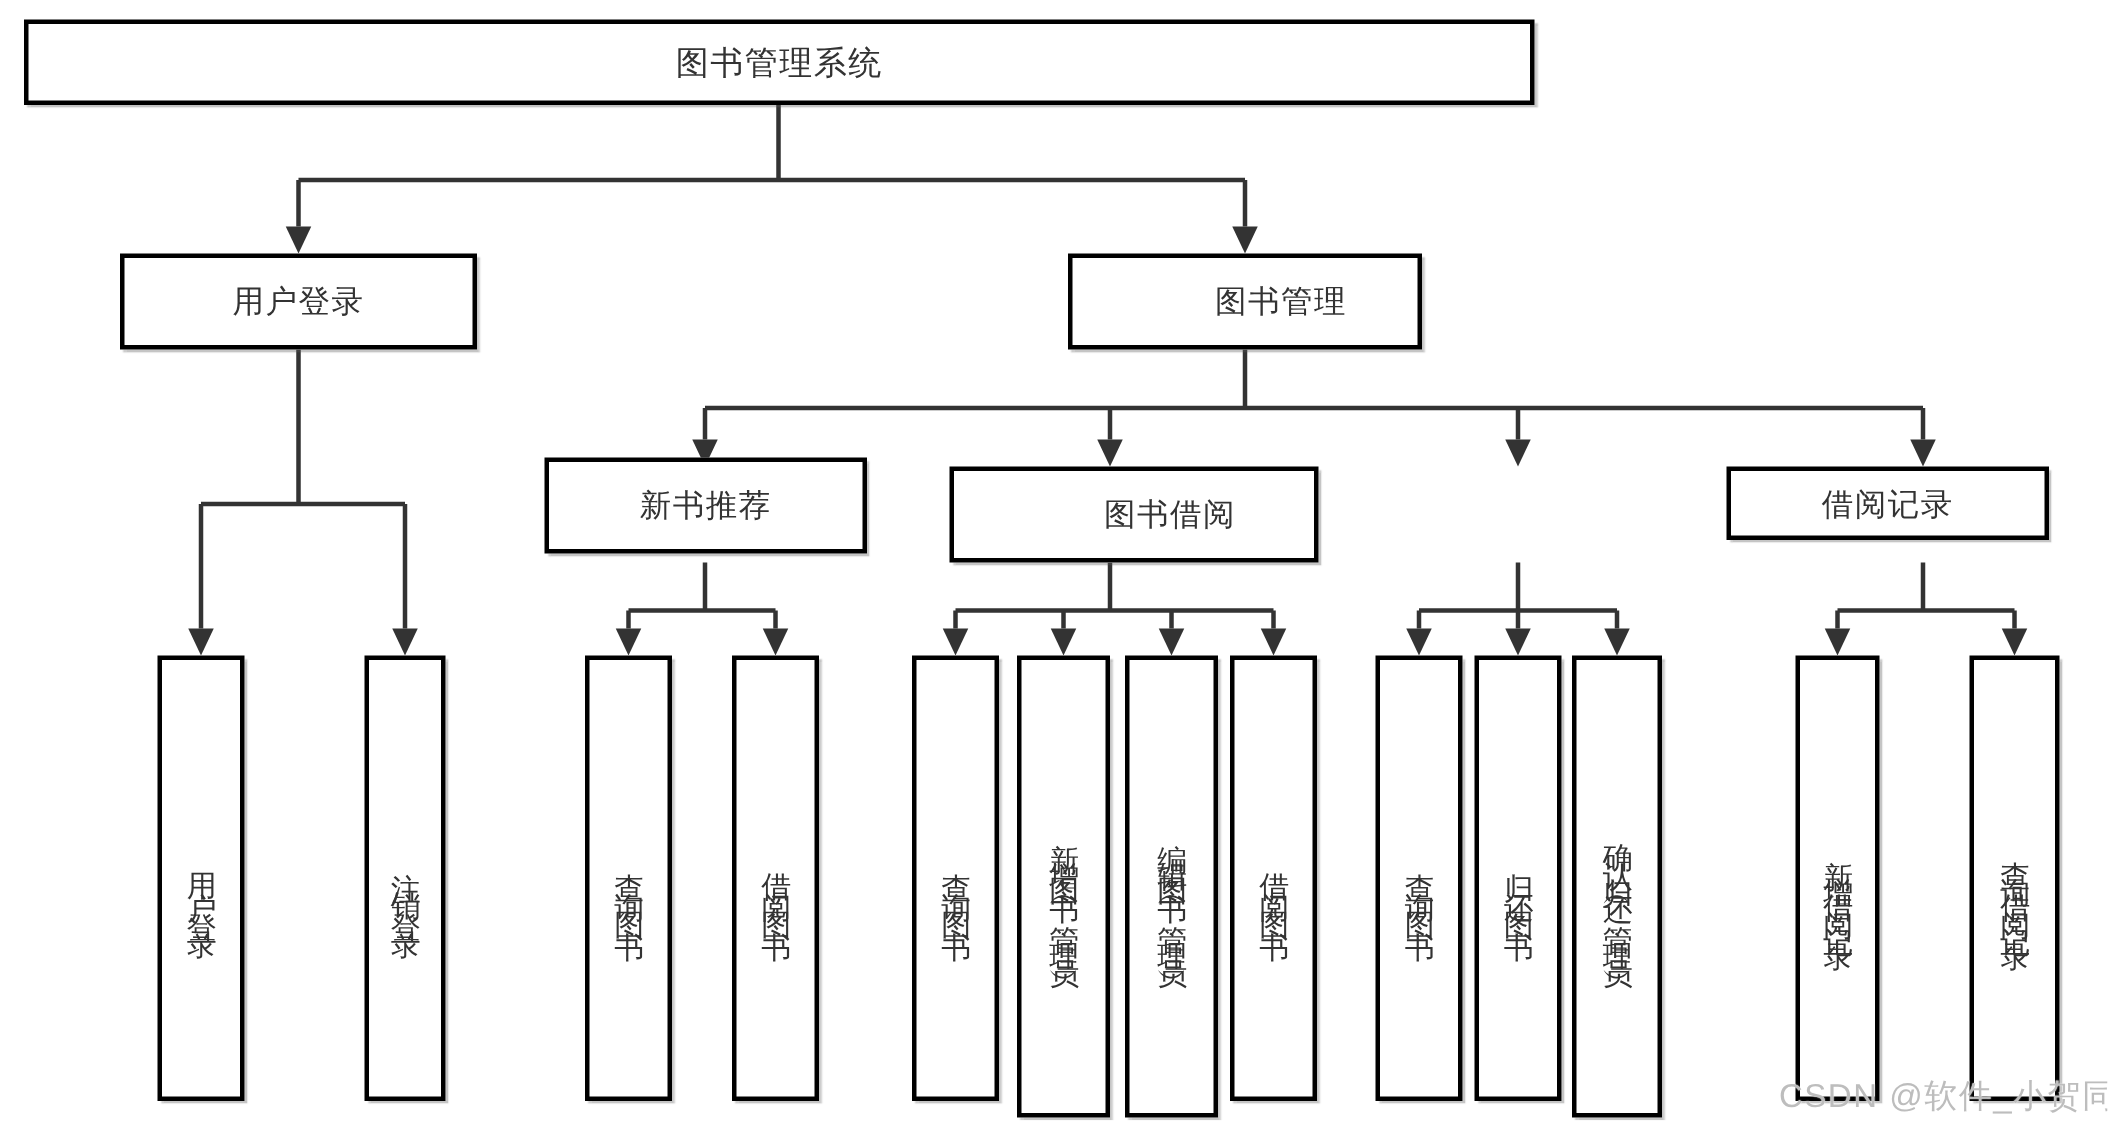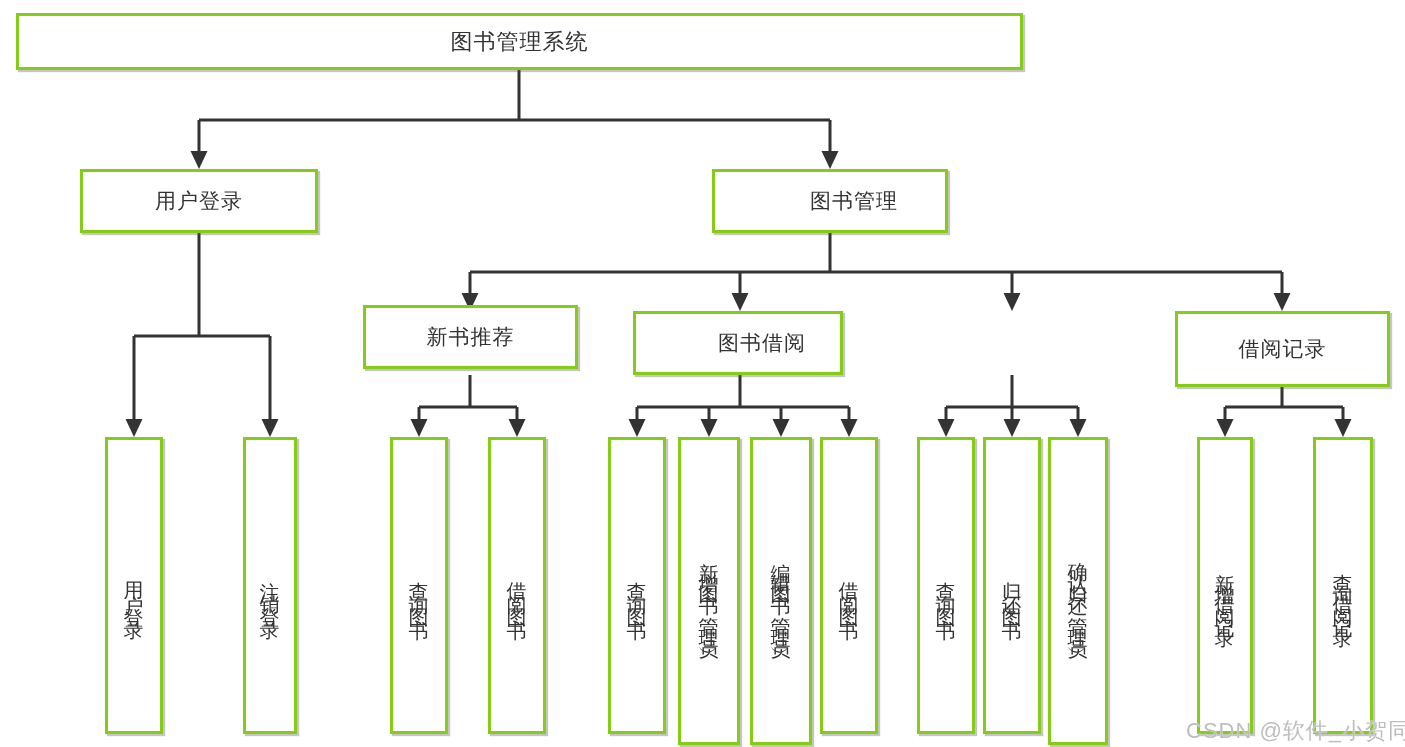--- a/index.html
+++ b/index.html
@@ -2,21 +2,21 @@
 <html><head>
 <meta charset="utf-8">
 <style>
   html,body{margin:0;padding:0;background:#ffffff;}
   .canvas{
     position:relative;width:1405px;height:747px;background:#ffffff;overflow:hidden;
     font-family:"Liberation Sans","DejaVu Sans",sans-serif;color:#333333;
   }
   .wires{position:absolute;left:0;top:0;width:1405px;height:747px;z-index:0;}
   .node{
-    position:absolute;background:#ffffff;border:3px solid #84cc16;box-sizing:border-box;
+    position:absolute;background:#ffffff;border:3px solid #000000;box-sizing:border-box;
     display:flex;align-items:center;justify-content:center;
     font-size:21px;letter-spacing:1px;z-index:1;
     box-shadow:2px 2px 1px rgba(90,90,90,0.35);
   }
   .vbox{font-size:20px;}
   .vbox span{
     writing-mode:vertical-rl;text-orientation:mixed;line-height:1;
     white-space:nowrap;display:block;
   }
   .ls13 span{letter-spacing:13px;margin-bottom:-13px;}
@@ -71,22 +71,22 @@
       <polygon points="1343,437 1334.5,419 1351.5,419"></polygon>
     </g>
   </svg>
 
   <div class="node" style="left:16px;top:13px;width:1007px;height:57px;font-size:22px;">图书管理系统</div>
 
   <div class="node" style="left:80px;top:169px;width:238px;height:64px;">用户登录</div>
   <div class="node" style="left:712px;top:169px;width:236px;height:64px;padding-left:48px;">图书管理</div>
 
   <div class="node" style="left:363px;top:305px;width:215px;height:64px;">新书推荐</div>
-  <div class="node" style="left:633px;top:311px;width:210px;height:64px;padding-left:48px;">图书借阅</div>
-  <div class="node" style="left:1175px;top:311px;width:215px;height:76px;">借阅记录</div>
+  <div class="node" style="left:633px;top:311px;width:246px;height:64px;padding-left:48px;">图书借阅</div>
+  <div class="node" style="left:1151px;top:311px;width:215px;height:49px;">借阅记录</div>
 
   <div class="node vbox ls13" style="left:105px;top:437px;width:58px;height:297px;">
     <span>用户登录</span>
   </div>
   <div class="node vbox ls13" style="left:243px;top:437px;width:54px;height:297px;">
     <span>注销登录</span>
   </div>
 
   <div class="node vbox ls13" style="left:390px;top:437px;width:58px;height:297px;">
     <span>查询图书</span>

